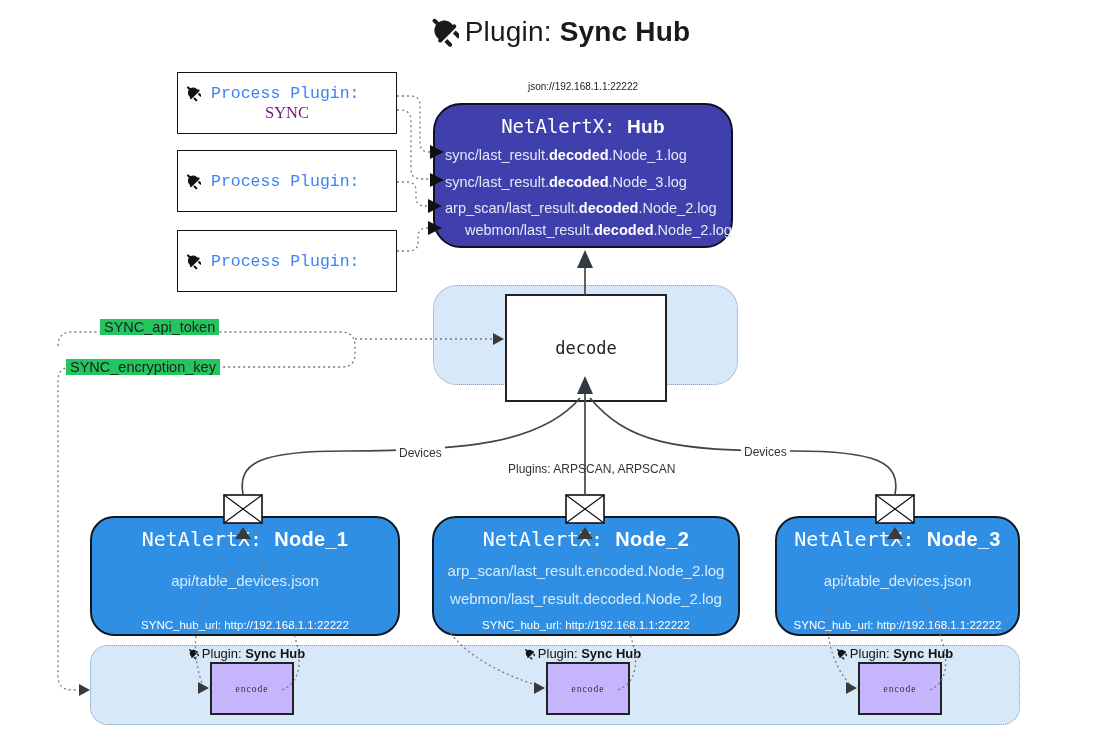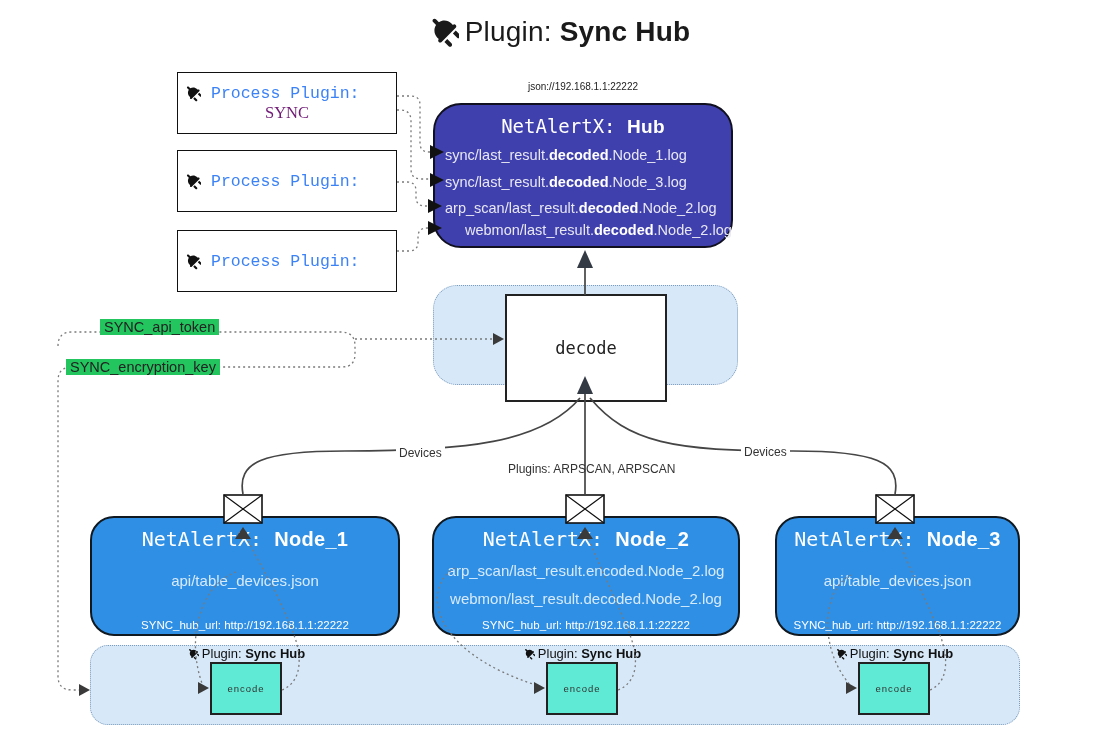--- a/index.html
+++ b/index.html
@@ -47,23 +47,23 @@
   .node-title { position: absolute; top: 9px; width: 100%; text-align: center; color: #fff;
                 font-family: "DejaVu Sans Mono", monospace; font-size: 20px; }
   .node-title b { font-family: "Liberation Sans", sans-serif; font-weight: bold; letter-spacing: 0.3px; }
   .node-line { position: absolute; width: 100%; text-align: center; color: #d8ebfc; font-size: 15px; white-space: nowrap; }
   .node-url { position: absolute; top: 101px; width: 100%; text-align: center; color: #fff; font-size: 11.5px; white-space: nowrap; }
 
   .envelope { position: absolute; top: 494px; width: 40px; height: 30px; z-index: 7; }
 
   .encode-zone { position: absolute; left: 90px; top: 645px; width: 930px; height: 80px; background: #d7e8f9;
                  border: 1.6px dotted #7d9cba; border-radius: 18px; z-index: 1; }
-  .encode-box { position: absolute; top: 662px; width: 72px; height: 53px; background: #5eead4; border: 2px solid #222;
+  .encode-box { position: absolute; top: 662px; width: 84px; height: 53px; background: #c4b5fd; border: 2px solid #222;
                 z-index: 3; display: flex; align-items: center; justify-content: center;
-                font-family: Liberation Sans, sans-serif; font-size: 9.5px; color: #333; letter-spacing: 1px; }
+                font-family: Liberation Serif, serif; font-size: 9.5px; color: #333; letter-spacing: 1px; }
   .encode-label { position: absolute; top: 646px; width: 160px; display: flex; justify-content: center; align-items: center;
                   gap: 3px; font-size: 13px; color: #111; z-index: 4; white-space: nowrap; }
   .encode-label .plug { width: 12px; height: 12px; }
   .encode-label b { font-weight: bold; }
 
   svg.overlay { position: absolute; left: 0; top: 0; z-index: 5; pointer-events: none; }
   .plug { display: inline-block; }
 </style>
 </head>
 <body>

